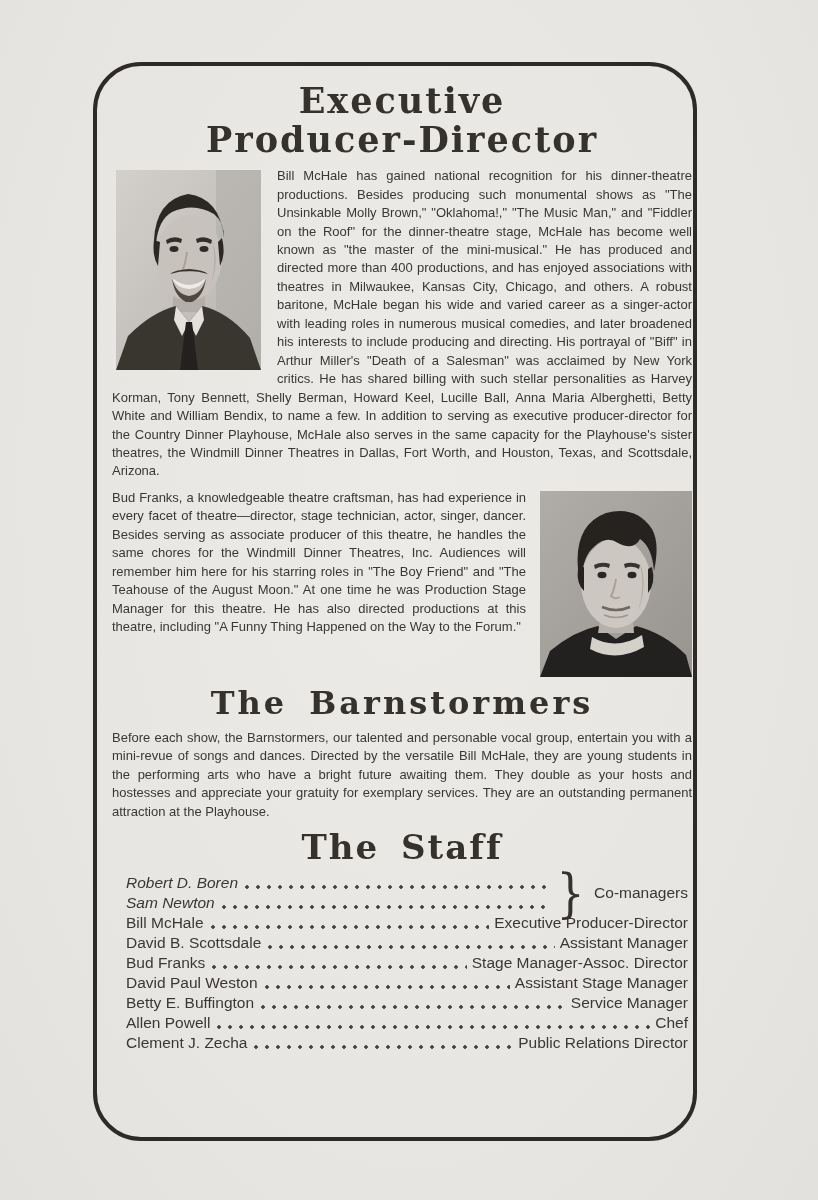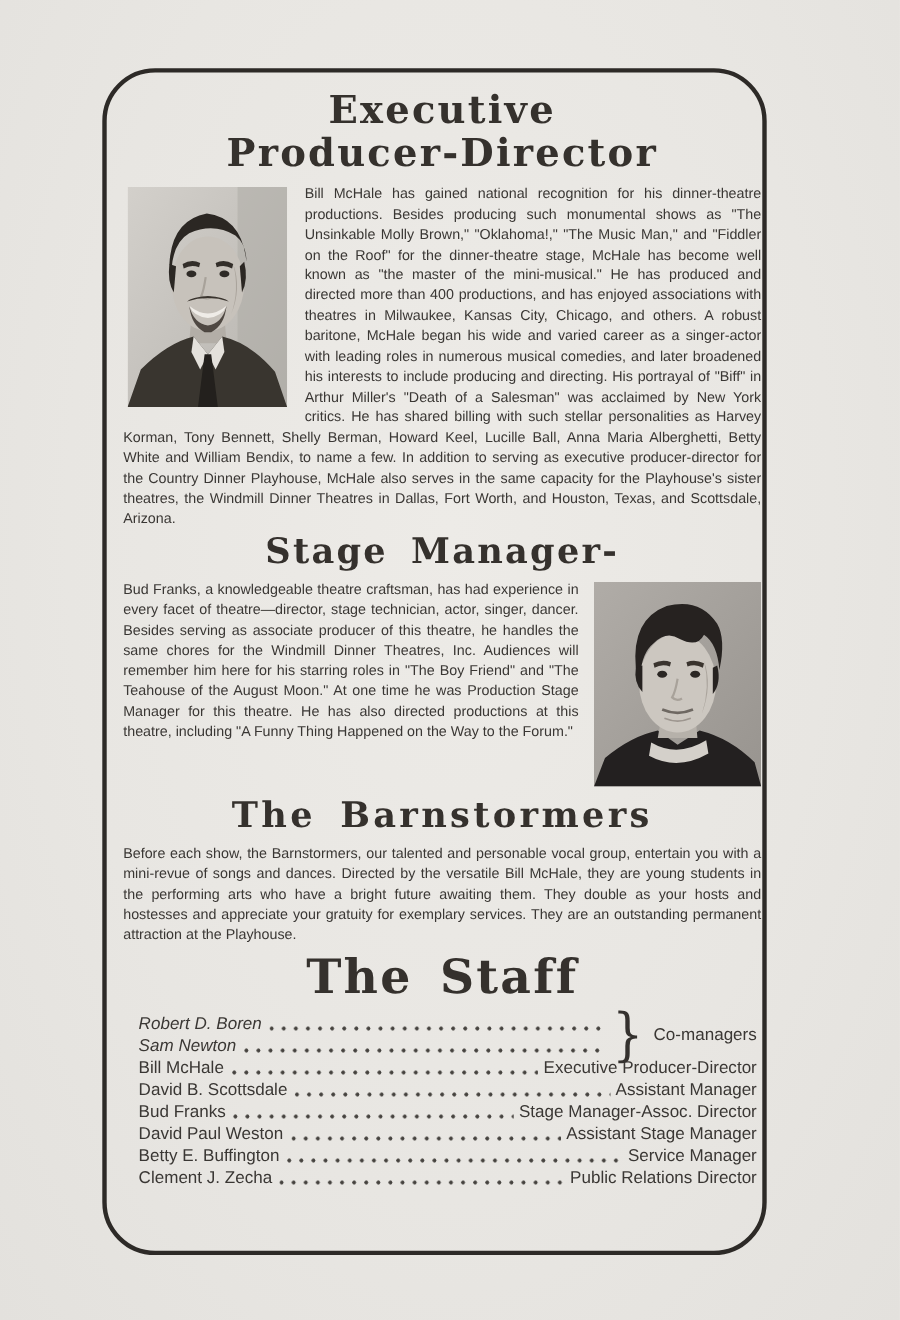--- a/index.html
+++ b/index.html
@@ -19,21 +19,21 @@
     padding:14px 1px 0 15px;
   }
   .display {
     font-family:"DejaVu Serif", serif; font-weight:700;
     text-align:center; color:#35312d; line-height:1.06;
     letter-spacing:2px; word-spacing:8px;
   }
   .h1 { font-size:35px; margin-top:2px; }
   .h2 { font-size:32px; margin-top:4px; }
   .h3 { font-size:32px; letter-spacing:3px; margin-top:6px;text-align:center; }
-  .h4 { font-size:43px; margin-top:8px; }
+  .h4 { font-size:34px; margin-top:8px; }
   .para {
     font-size:13px; line-height:1.42; text-align:justify;
     color:#3a3734;
   }
   .sec { margin-top:8px; }
   .sec::after { content:""; display:block; clear:both; }
   .sec-exec { margin-top:9px; }
   .photo-left  { float:left;  width:145px; height:200px; margin:3px 16px 4px 4px; }
   .photo-right { float:right; width:152px; height:186px; margin:2px 0 4px 14px; }
   .photo-left svg, .photo-right svg { display:block; width:100%; height:100%; }
@@ -92,21 +92,20 @@
           <ellipse cx="88" cy="79" rx="4.5" ry="3" fill="#2e2a26"></ellipse>
           <path d="M71,82 Q69,95 67,99 Q71,103 76,100" fill="none" stroke="#a8a29a" stroke-width="2"></path>
           <path d="M56,108 Q73,122 90,108 Q86,118 73,119 Q60,118 56,108" fill="#efece7"></path>
           <path d="M54,104 Q73,98 92,104 Q88,100 73,99 Q58,100 54,104" fill="#3a342e"></path>
           <path d="M56,108 Q60,124 73,126 Q86,124 90,108 Q88,126 76,132 L70,132 Q58,126 56,108" fill="#3a332d" opacity="0.85"></path>
         </svg>
       </div>
       <div class="para">Bill McHale has gained national recognition for his dinner-theatre productions. Besides producing such monumental shows as "The Unsinkable Molly Brown," "Oklahoma!," "The Music Man," and "Fiddler on the Roof" for the dinner-theatre stage, McHale has become well known as "the master of the mini-musical." He has produced and directed more than 400 productions, and has enjoyed associations with theatres in Milwaukee, Kansas City, Chicago, and others. A robust baritone, McHale began his wide and varied career as a singer-actor with leading roles in numerous musical comedies, and later broadened his interests to include producing and directing. His portrayal of "Biff" in Arthur Miller's "Death of a Salesman" was acclaimed by New York critics. He has shared billing with such stellar personalities as Harvey Korman, Tony Bennett, Shelly Berman, Howard Keel, Lucille Ball, Anna Maria Alberghetti, Betty White and William Bendix, to name a few. In addition to serving as executive producer-director for the Country Dinner Playhouse, McHale also serves in the same capacity for the Playhouse's sister theatres, the Windmill Dinner Theatres in Dallas, Fort Worth, and Houston, Texas, and Scottsdale, Arizona.</div>
     </div>
 
-    <div class="display h2">Stage Manager-</div>
 
     <div class="sec">
       <div class="photo-right">
         <svg viewBox="0 0 152 186" preserveAspectRatio="none">
           <defs>
             <linearGradient id="bg2" x1="0" y1="0" x2="1" y2="1">
               <stop offset="0" stop-color="#b0aca7"></stop>
                 <stop offset="1" stop-color="#98948f"></stop>
             </linearGradient>
           </defs>
@@ -174,20 +173,25 @@
         <span class="name">David Paul Weston</span>
         <span class="dots"></span>
         <span class="role">Assistant Stage Manager</span>
       </div>
       <div class="staff-row">
         <span class="name">Betty E. Buffington</span>
         <span class="dots"></span>
         <span class="role">Service Manager</span>
       </div>
       <div class="staff-row">
+        <span class="name">Allen Powell</span>
+        <span class="dots"></span>
+        <span class="role">Chef</span>
+      </div>
+      <div class="staff-row">
         <span class="name">Clement J. Zecha</span>
         <span class="dots"></span>
         <span class="role">Public Relations Director</span>
       </div>
 
     </div>
   </div>
 </div>
 
 </body></html>

